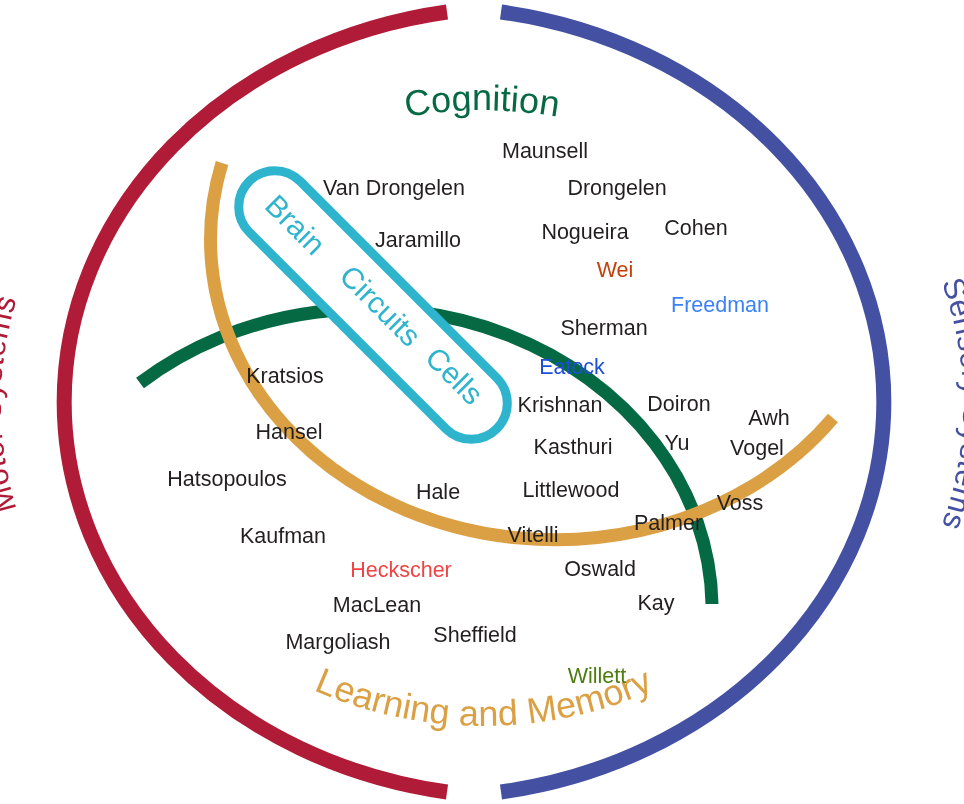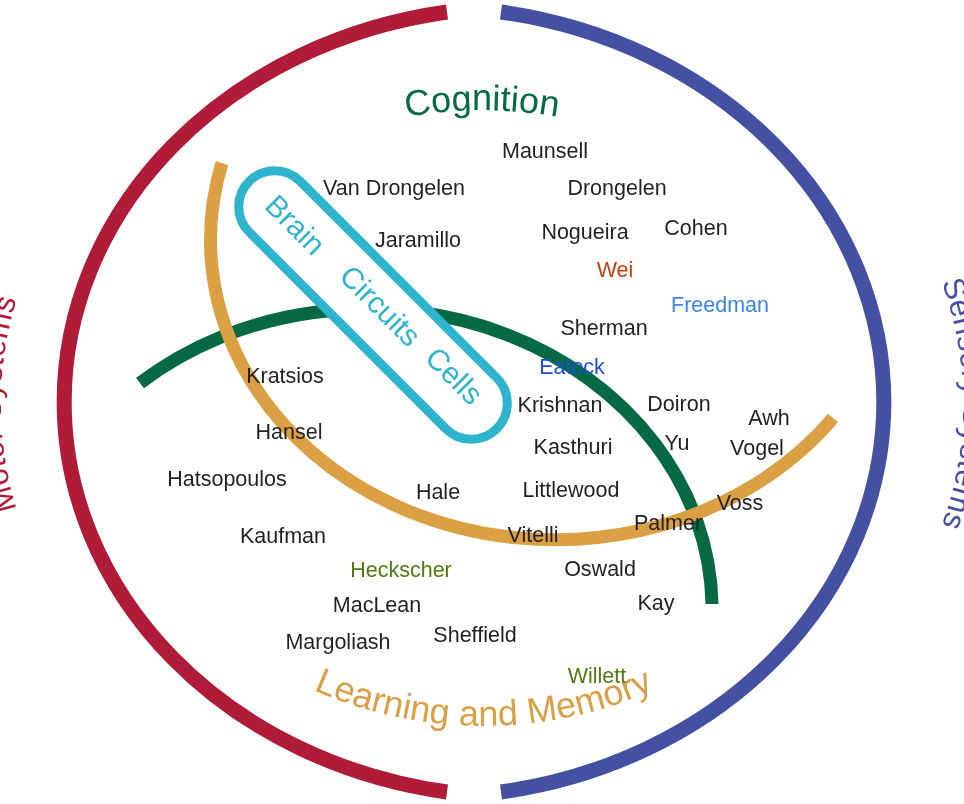--- a/index.html
+++ b/index.html
@@ -133,21 +133,21 @@
       <div class="name-label" style="left: 573px; top: 448px; color: rgb(35, 31, 32);">Kasthuri</div>
       <div class="name-label" style="left: 677px; top: 444px; color: rgb(35, 31, 32);">Yu</div>
       <div class="name-label" style="left: 757px; top: 449px; color: rgb(35, 31, 32);">Vogel</div>
       <div class="name-label" style="left: 227px; top: 480px; color: rgb(35, 31, 32); text-align: right;">Hatsopoulos</div>
       <div class="name-label" style="left: 438px; top: 493px; color: rgb(35, 31, 32);">Hale</div>
       <div class="name-label" style="left: 571px; top: 491px; color: rgb(35, 31, 32);">Littlewood</div>
       <div class="name-label" style="left: 740px; top: 504px; color: rgb(35, 31, 32);">Voss</div>
       <div class="name-label" style="left: 283px; top: 537px; color: rgb(35, 31, 32);">Kaufman</div>
       <div class="name-label" style="left: 533px; top: 536px; color: rgb(35, 31, 32);">Vitelli</div>
       <div class="name-label" style="left: 668px; top: 524px; color: rgb(35, 31, 32);">Palmer</div>
-      <div class="name-label" style="left: 401px; top: 571px; color: #4d7c0f;">Heckscher</div>
+      <div class="name-label" style="left: 401px; top: 571px; color: #ef4444;">Heckscher</div>
       <div class="name-label" style="left: 600px; top: 570px; color: rgb(35, 31, 32);">Oswald</div>
       <div class="name-label" style="left: 377px; top: 606px; color: rgb(35, 31, 32);">MacLean</div>
       <div class="name-label" style="left: 656px; top: 604px; color: rgb(35, 31, 32);">Kay</div>
       <div class="name-label" style="left: 475px; top: 636px; color: rgb(35, 31, 32);">Sheffield</div>
       <div class="name-label" style="left: 338px; top: 643px; color: rgb(35, 31, 32);">Margoliash</div>
       <div class="name-label" style="left: 577px; top: 677px; color: #4d7c0f; margin-left: 20px;">Willett</div>
     </div>
 
 </div>
 

